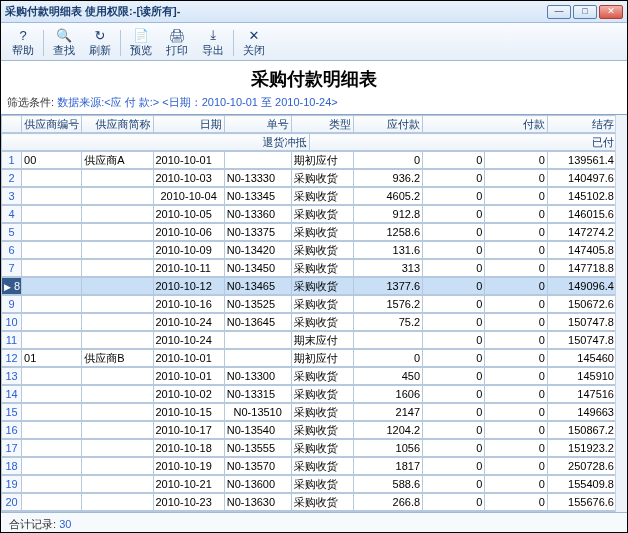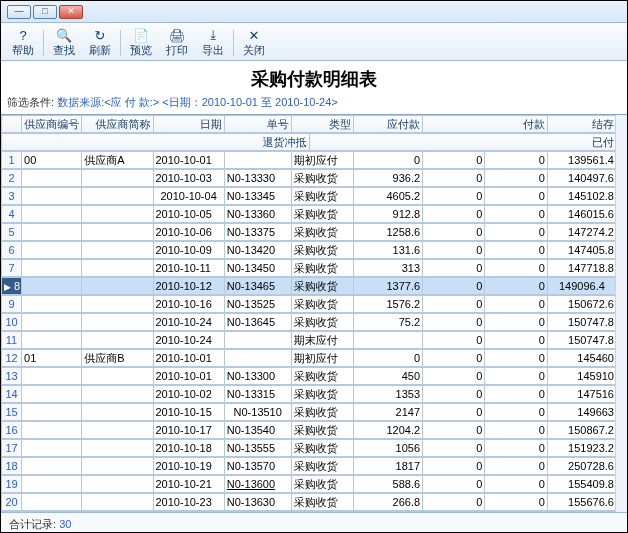--- a/index.html
+++ b/index.html
@@ -109,20 +109,21 @@
   }
   .footer .blue { color:#2a5fd0; }
   tbody { display:block; max-height: 362px; overflow:hidden;}
   thead { display:block; }
   thead tr, tbody tr { display:table; width:616px; table-layout:fixed;}
 </style>
 </head>
 <body>
 
 <div class="titlebar">
+  <span class="title-text">采购付款明细表 使用权限:-[读所有]-</span>
   <div class="winbtn">—</div>
   <div class="winbtn">□</div>
   <div class="winbtn close">✕</div>
 </div>
 
 <div class="toolbar" id="toolbar">
     <div class="tbtn">
       <div class="ic">?</div>
       <div>帮助</div>
     </div>
@@ -270,21 +271,21 @@
         <tr class="selected">
           <td class="rownum-col" style="width: 18px;"><span class="arrow-ind">▶</span> 8</td>
           <td class="cell-l" style="width: 54px;"></td>
           <td class="cell-l" style="width: 64px;"></td>
           <td class="cell-l" style="width: 64px;">2010-10-12</td>
           <td class="cell-l" style="width: 60px;">N0-13465</td>
           <td class="cell-l" style="width: 56px;">采购收货</td>
           <td class="cell-r" style="width: 62px;">1377.6</td>
           <td class="cell-r" style="width: 56px;">0</td>
           <td class="cell-r" style="width: 56px;">0</td>
-          <td class="cell-r" style="width: 62px; text-align: center;">149096.4</td>
+          <td class="cell-r" style="width: 62px;">149096.4</td>
         </tr>
         <tr>
           <td class="rownum-col" style="width: 18px;">9</td>
           <td class="cell-l" style="width: 54px;"></td>
           <td class="cell-l" style="width: 64px;"></td>
           <td class="cell-l" style="width: 64px;">2010-10-16</td>
           <td class="cell-l" style="width: 60px;">N0-13525</td>
           <td class="cell-l" style="width: 56px;">采购收货</td>
           <td class="cell-r" style="width: 62px;">1576.2</td>
           <td class="cell-r" style="width: 56px;">0</td>
@@ -339,21 +340,21 @@
           <td class="cell-r" style="width: 56px;">0</td>
           <td class="cell-r" style="width: 62px;">145910</td>
         </tr>
         <tr>
           <td class="rownum-col" style="width: 18px;">14</td>
           <td class="cell-l" style="width: 54px;"></td>
           <td class="cell-l" style="width: 64px;"></td>
           <td class="cell-l" style="width: 64px;">2010-10-02</td>
           <td class="cell-l" style="width: 60px;">N0-13315</td>
           <td class="cell-l" style="width: 56px;">采购收货</td>
-          <td class="cell-r" style="width: 62px;">1353</td>
+          <td class="cell-r" style="width: 62px;">1606</td>
           <td class="cell-r" style="width: 56px;">0</td>
           <td class="cell-r" style="width: 56px;">0</td>
           <td class="cell-r" style="width: 62px;">147516</td>
         </tr>
         <tr>
           <td class="rownum-col" style="width: 18px;">15</td>
           <td class="cell-l" style="width: 54px;"></td>
           <td class="cell-l" style="width: 64px;"></td>
           <td class="cell-l" style="width: 64px;">2010-10-15</td>
           <td class="cell-l" style="width: 60px; text-align: center;">N0-13510</td>
@@ -397,21 +398,21 @@
           <td class="cell-r" style="width: 62px;">1817</td>
           <td class="cell-r" style="width: 56px;">0</td>
           <td class="cell-r" style="width: 56px;">0</td>
           <td class="cell-r" style="width: 62px;">250728.6</td>
         </tr>
         <tr>
           <td class="rownum-col" style="width: 18px;">19</td>
           <td class="cell-l" style="width: 54px;"></td>
           <td class="cell-l" style="width: 64px;"></td>
           <td class="cell-l" style="width: 64px;">2010-10-21</td>
-          <td class="cell-l" style="width: 60px; text-decoration: underline;">N0-13600</td>
+          <td class="cell-l" style="width: 60px;">N0-13600</td>
           <td class="cell-l" style="width: 56px;">采购收货</td>
           <td class="cell-r" style="width: 62px;">588.6</td>
           <td class="cell-r" style="width: 56px;">0</td>
           <td class="cell-r" style="width: 56px;">0</td>
           <td class="cell-r" style="width: 62px;">155409.8</td>
         </tr>
         <tr>
           <td class="rownum-col" style="width: 18px;">20</td>
           <td class="cell-l" style="width: 54px;"></td>
           <td class="cell-l" style="width: 64px;"></td>

